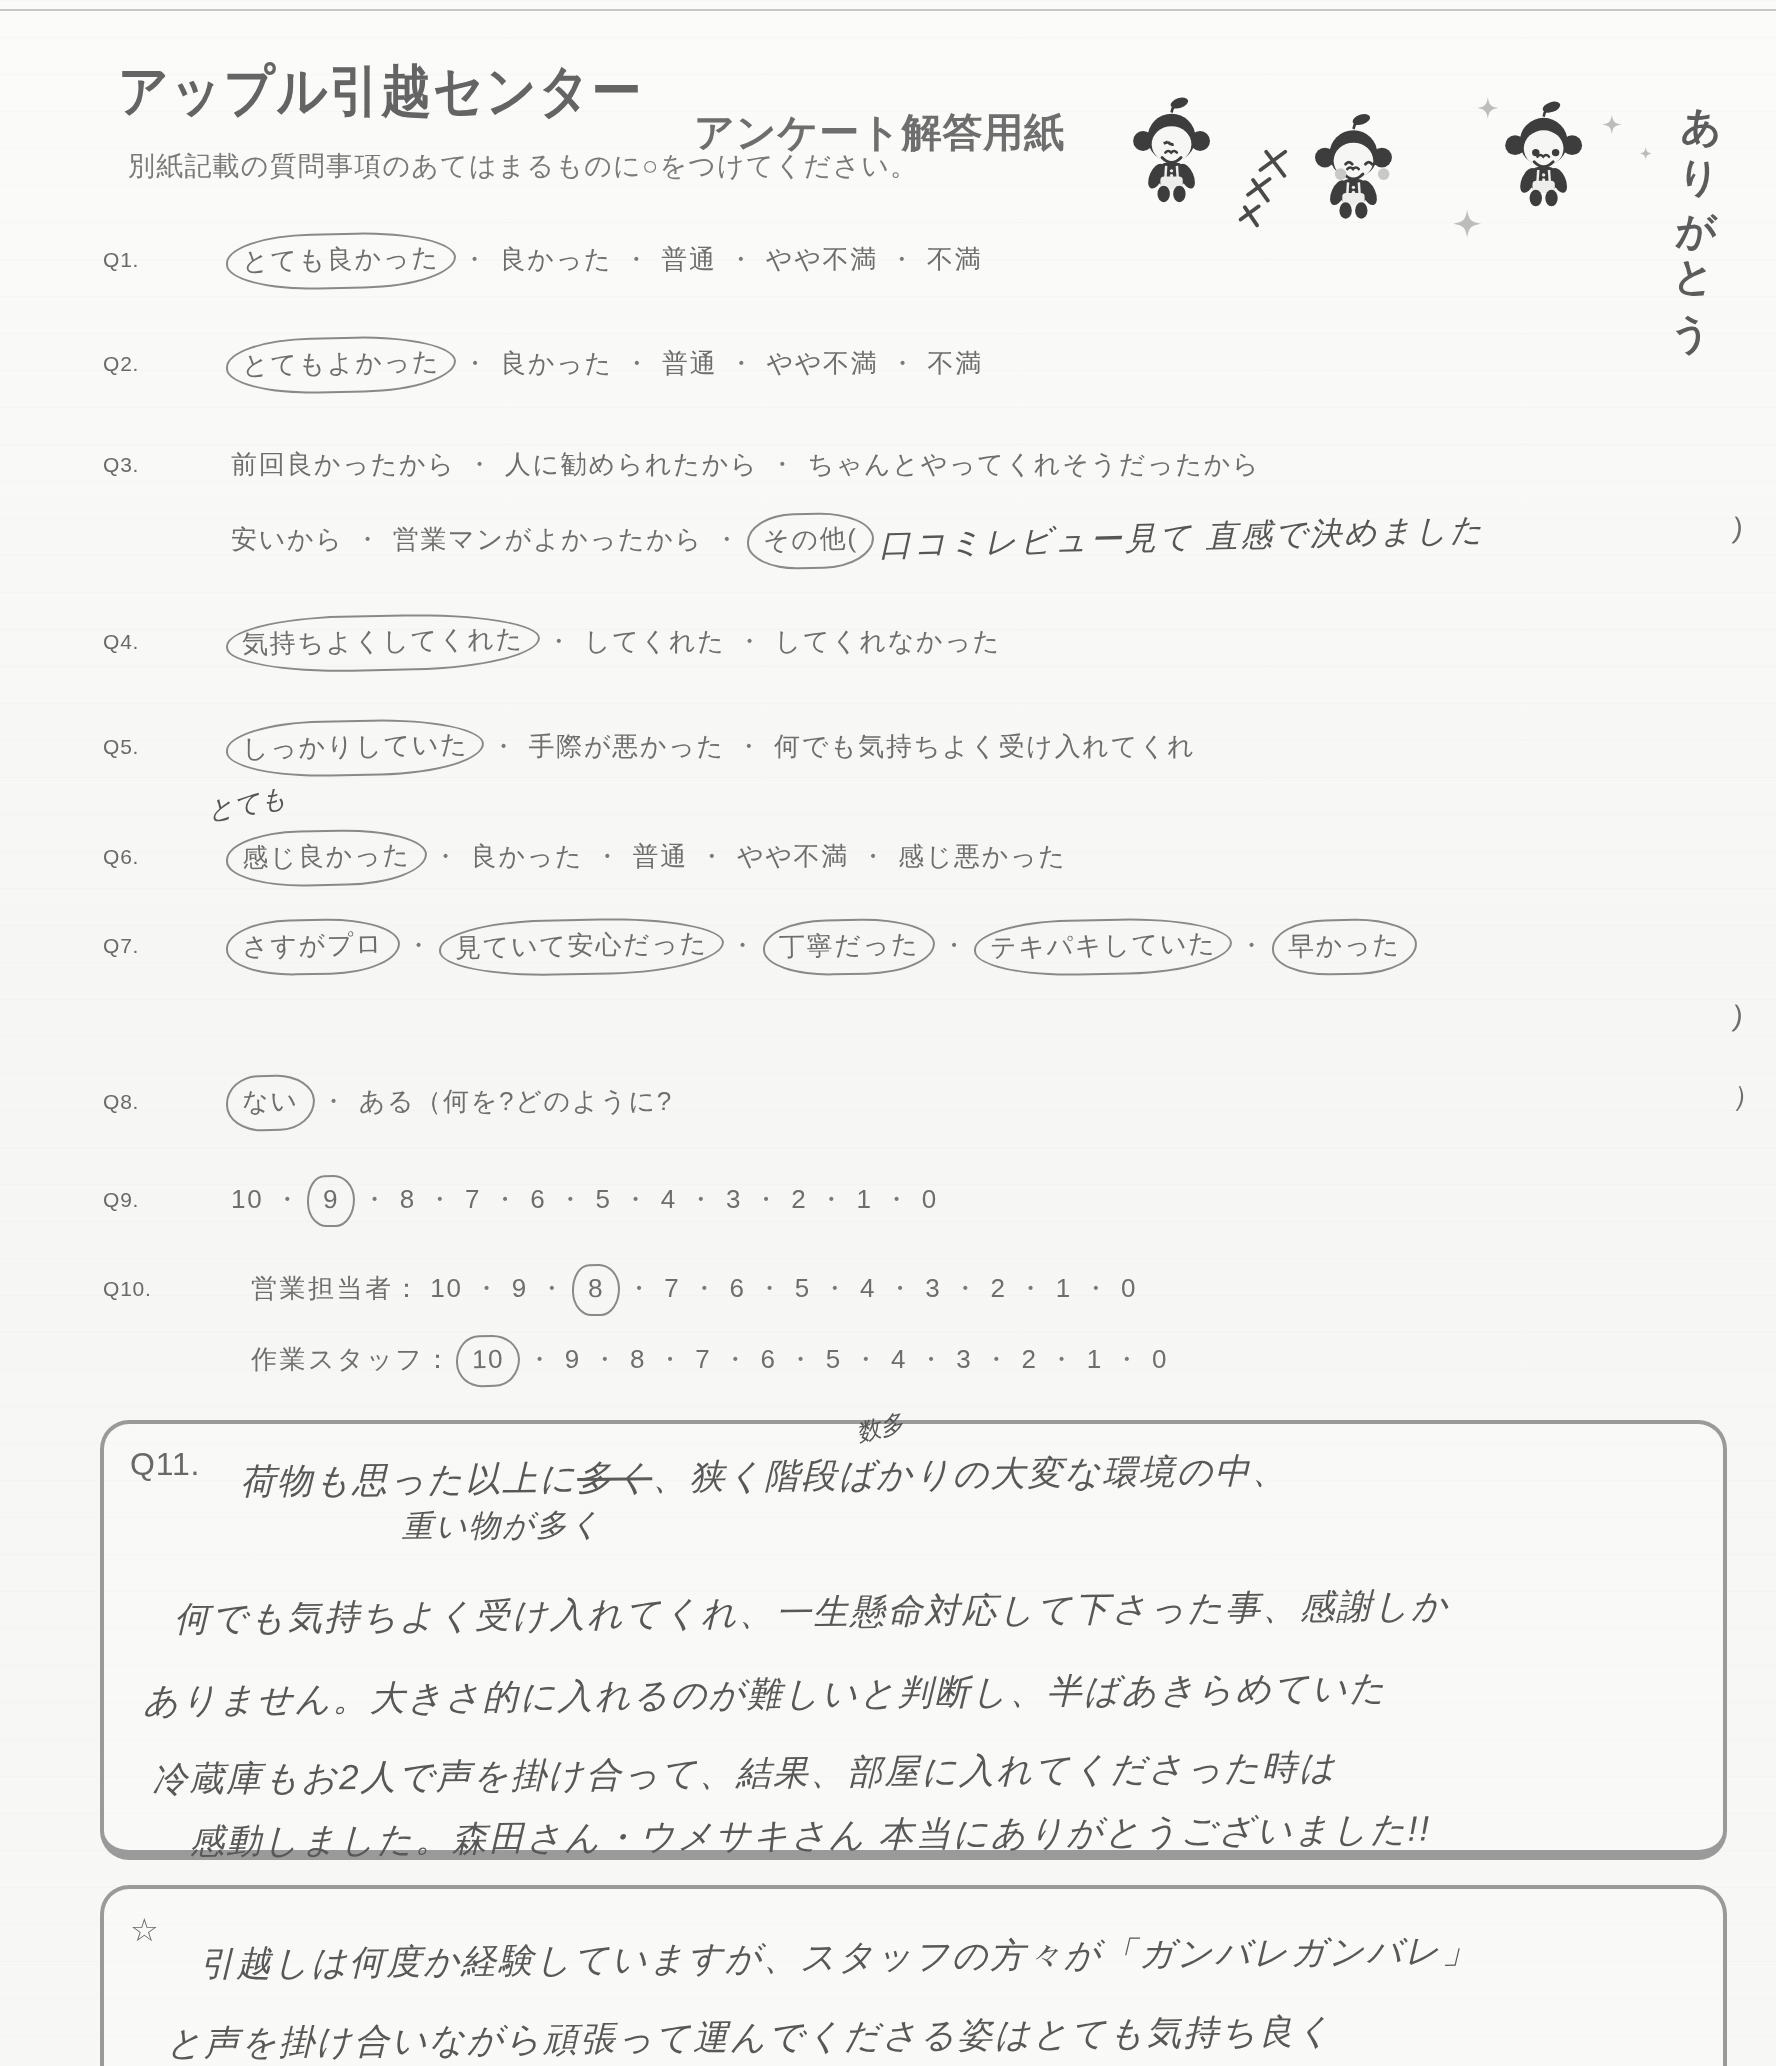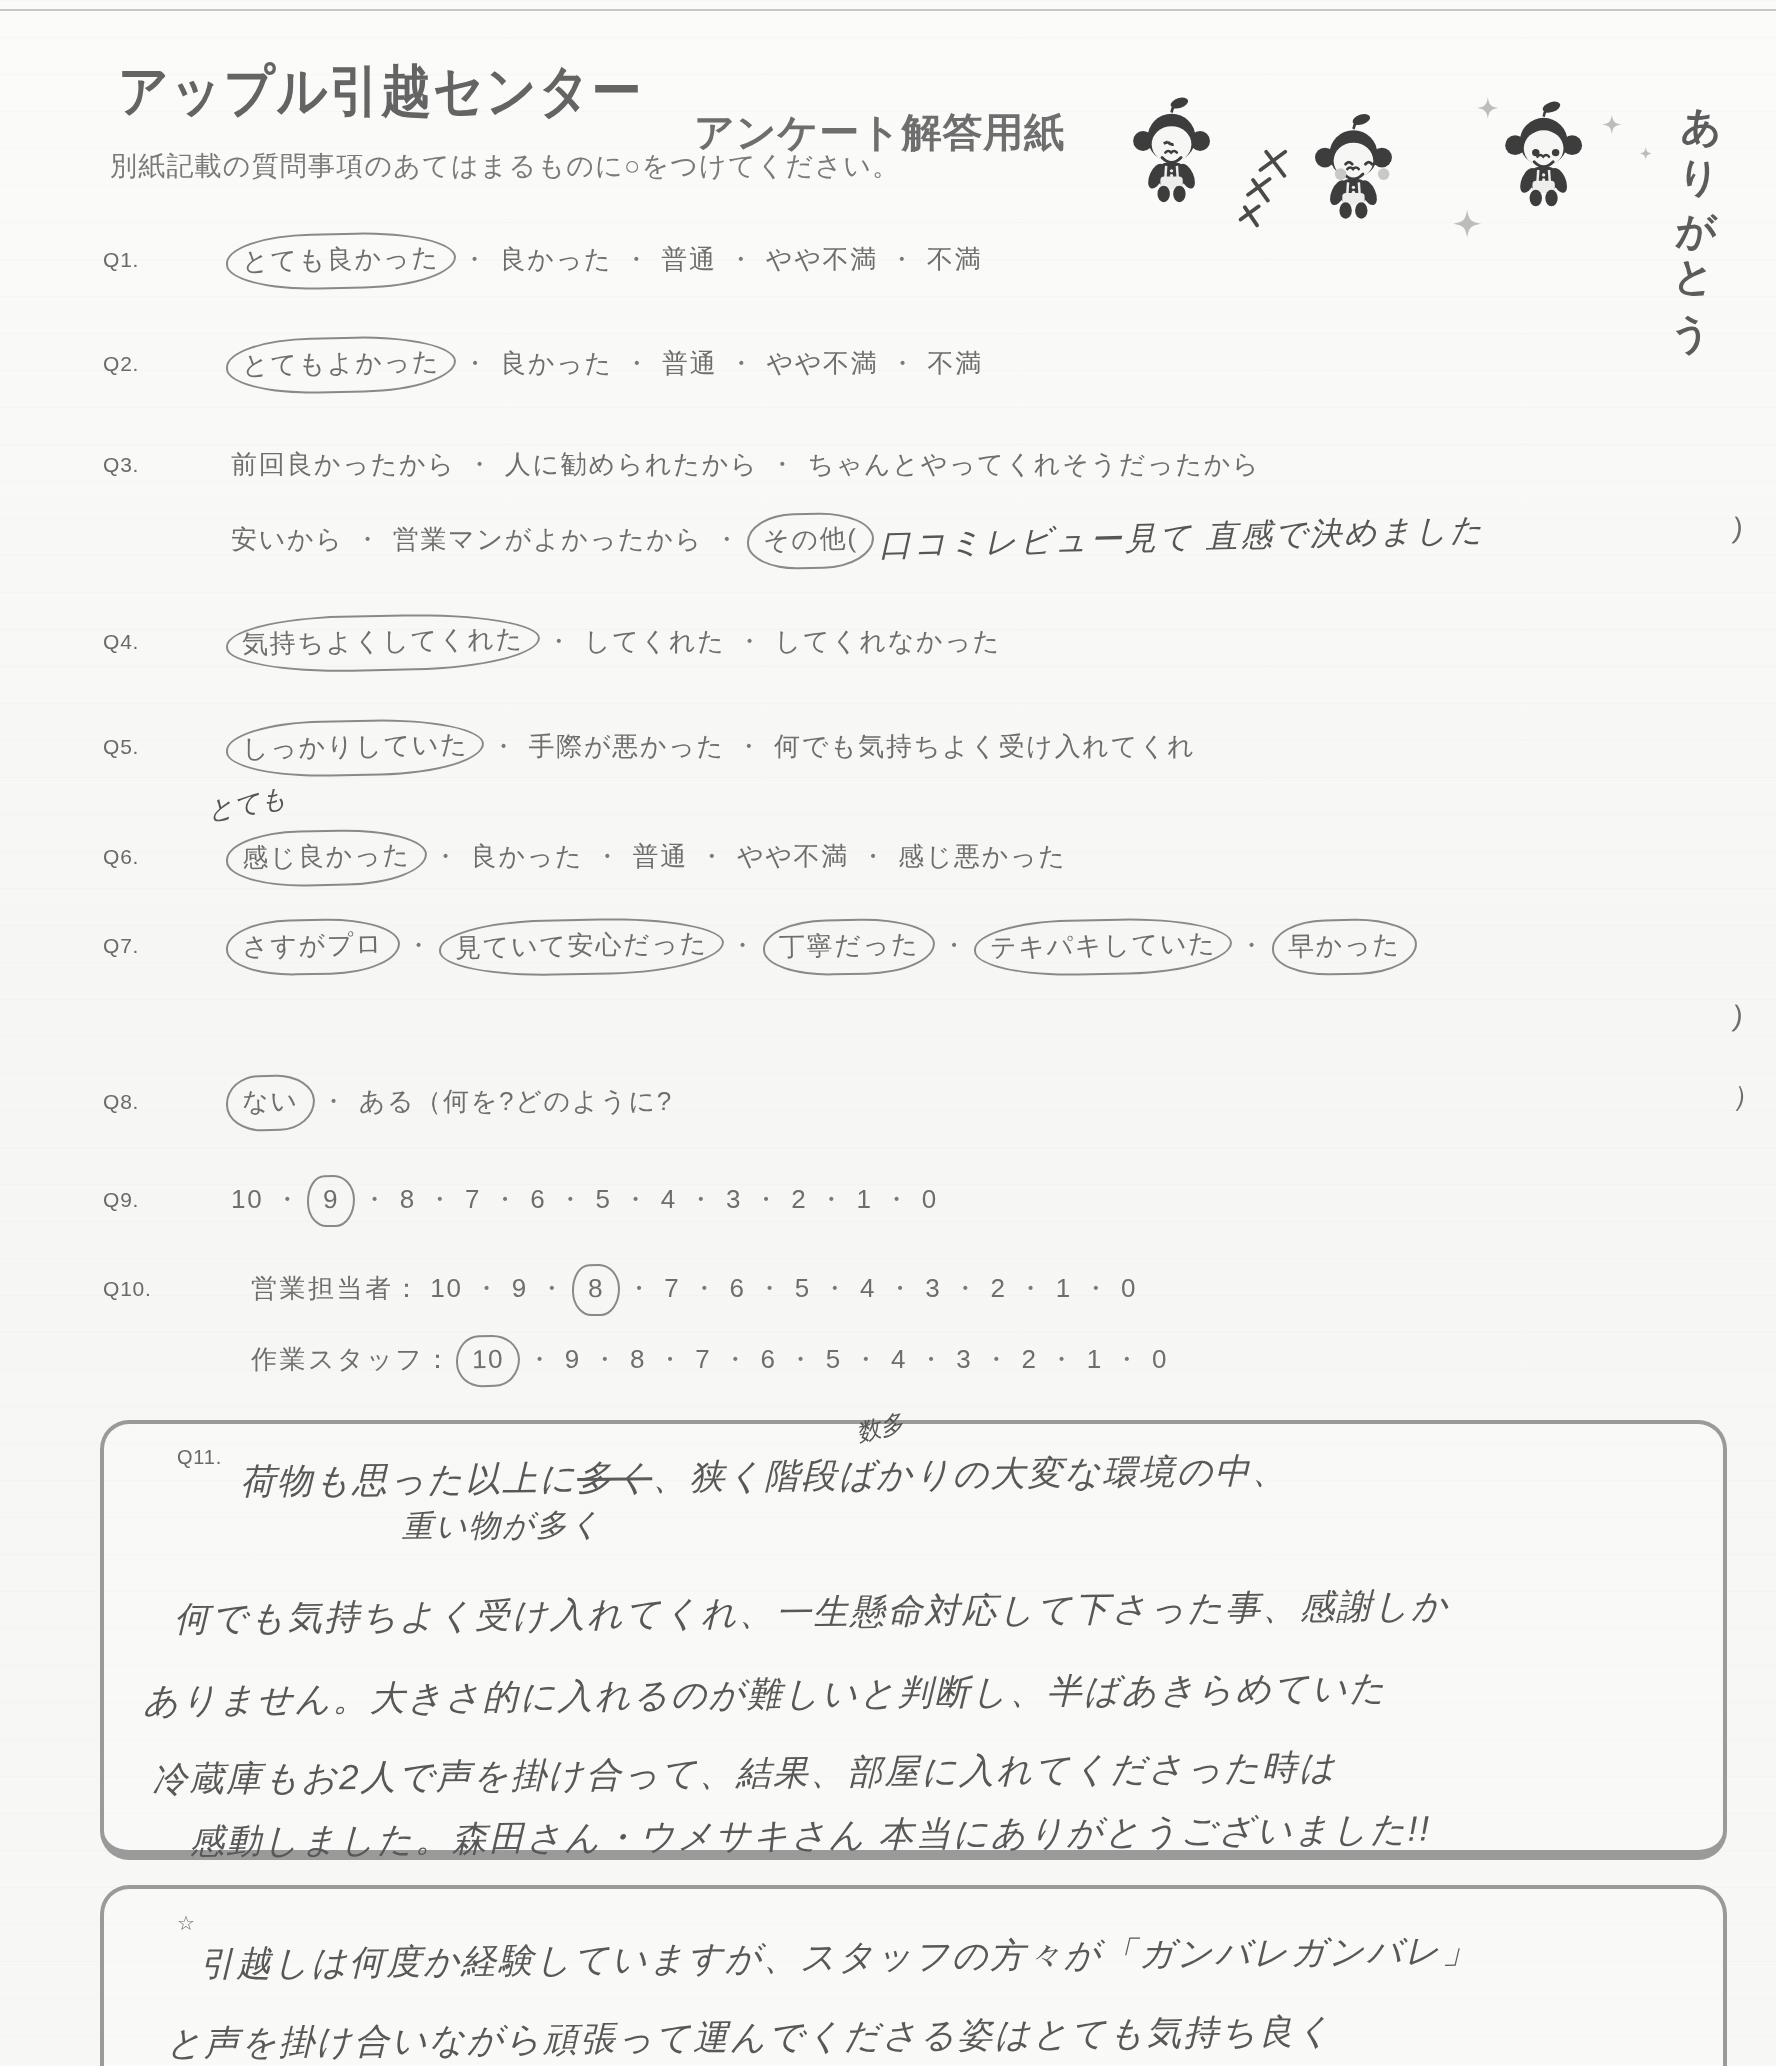--- a/index.html
+++ b/index.html
@@ -10,21 +10,21 @@
       repeating-linear-gradient(180deg, rgba(120,120,120,0.03) 0 1.2px, rgba(255,255,255,0) 1.2px 37px),
       linear-gradient(180deg,#fbfbf9 0%, #f6f6f4 40%, #f8f8f6 100%);
     font-family:"Liberation Sans","DejaVu Sans",sans-serif;
     color:#6b6b6b;
   }
   .scan-edge{position:absolute;left:0;top:9px;width:100%;height:2.1px;background:#9d9d9d;opacity:.55;}
 
   
   .brand{position:absolute;left:118px;top:58px;font-size:50px;font-weight:bold;color:#646464;letter-spacing:1.7px;transform:scaleY(1.12);}
   .form-title{position:absolute;left:694px;top:105px;font-size:40px;font-weight:bold;color:#6e6e6e;letter-spacing:0.8px;}
-  .instruction{position:absolute;left:110px;top:148px;font-size:27px;color:#7a7a7a;letter-spacing:1.2px;}
+  .instruction{position:absolute;left:128px;top:148px;font-size:27px;color:#7a7a7a;letter-spacing:1.2px;}
 
   
   .mascots{position:absolute;left:1124px;top:50px;width:554px;height:273px;}
   .thanks{position:absolute;left:1667px;top:79px;height:405px;writing-mode:vertical-rl;font-size:40px;color:#5c5c5c;letter-spacing:5.8px;transform:rotate(3deg);font-weight:bold;}
 
   
   .qline{position:absolute;left:103px;width:1612px;height:50px;white-space:nowrap;font-size:26px;color:#6e6e6e;}
   .q-label{display:inline-block;width:128px;font-size:21px;color:#6a6a6a;letter-spacing:0.8px;vertical-align:middle;}
   .q-label.empty{visibility:hidden;}
   .q-opts{vertical-align:middle;letter-spacing:1.7px;}
@@ -42,21 +42,21 @@
   .annot{position:absolute;font-style:italic;color:#555;}
 
   
   .cbox{
     position:absolute;left:100px;width:1627px;
     border:4.5px solid #9a9a9a;border-bottom-width:10.7px;border-radius:29px;
     background:rgba(255,255,255,0.25);
   }
   #box1{top:1420px;height:440px;}
   #box2{top:1885px;height:422px;}
-  .cbox .boxlabel{position:absolute;left:26px;top:21.5px;font-size:20px;color:#696969;letter-spacing:0.8px;margin-left:47px;}
+  .cbox .boxlabel{position:absolute;left:26px;top:21.5px;font-size:32px;color:#696969;letter-spacing:0.8px;}
   .hw-line{position:absolute;white-space:nowrap;font-size:35px;font-style:italic;color:#585858;letter-spacing:2.1px;transform:rotate(-0.6deg);}
   .strike{text-decoration:line-through;text-decoration-thickness:2.5px;text-decoration-color:#5b5b5b;}
   .star{font-size:35px;color:#5a5a5a;font-style:normal;}
 </style>
 </head>
 <body>
 
 <div class="page">
   <div class="scan-edge"></div>
 

